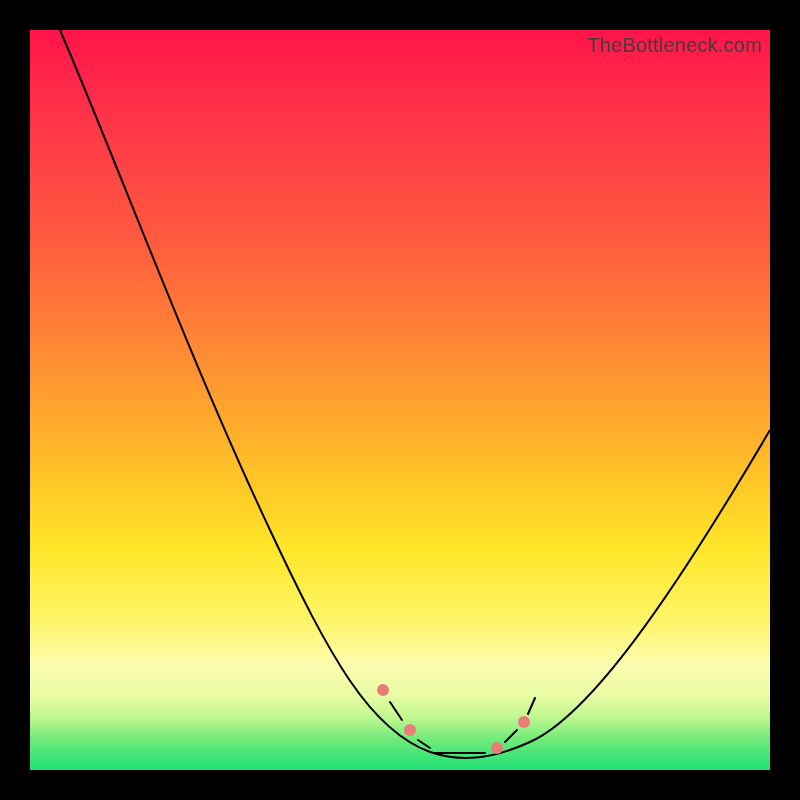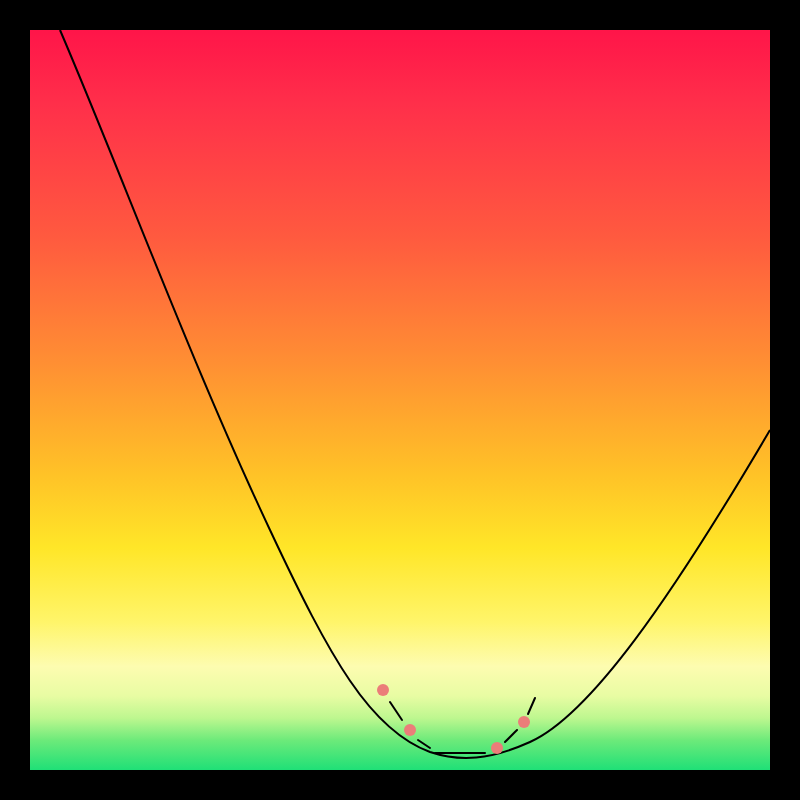--- a/index.html
+++ b/index.html
@@ -72,20 +72,21 @@
   .ci-dot {
     fill: #eb7d79;
   }
 </style>
 </head>
 <body>
 
 <div class="frame">
   <div class="plot-area">
 
+    <div class="watermark">TheBottleneck.com</div>
 
     <svg class="curve" viewBox="0 0 740 740" preserveAspectRatio="none">
 
       <path d="M 30 0
                C 90 140, 160 330, 240 500
                C 300 628, 340 700, 400 722
                C 430 732, 460 730, 500 712
                C 560 685, 640 570, 740 400"></path>
 
       <g>

